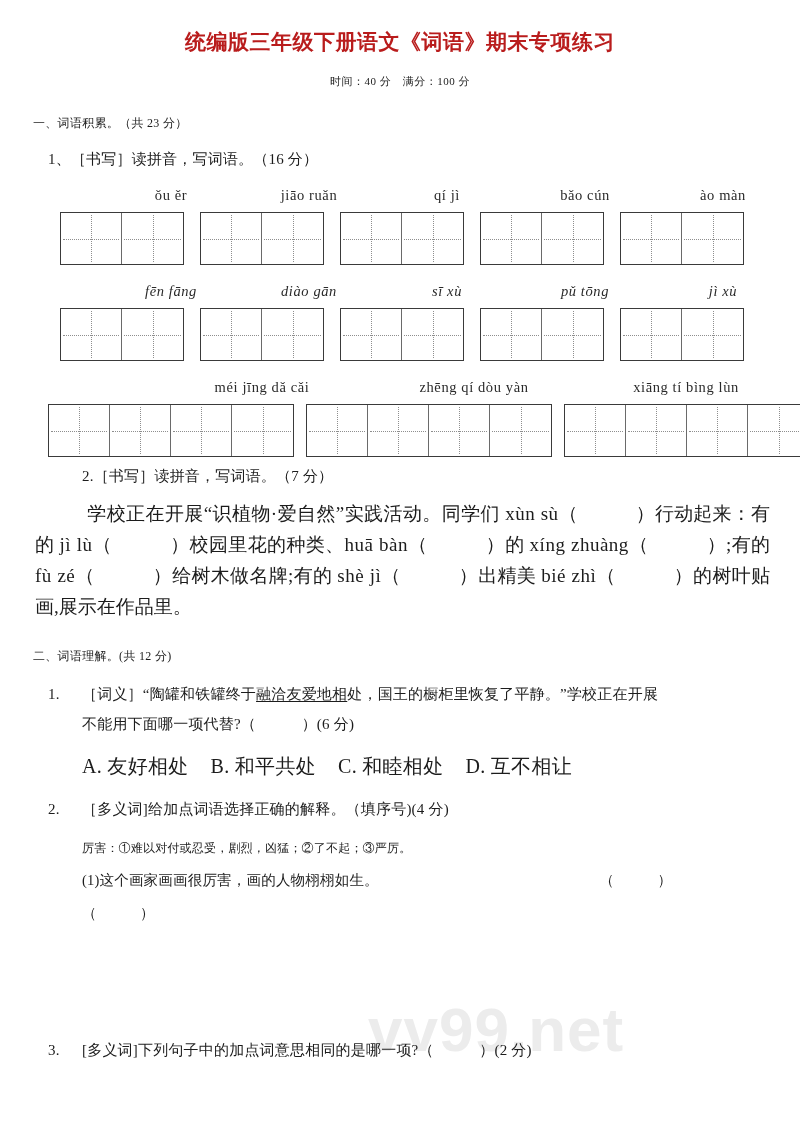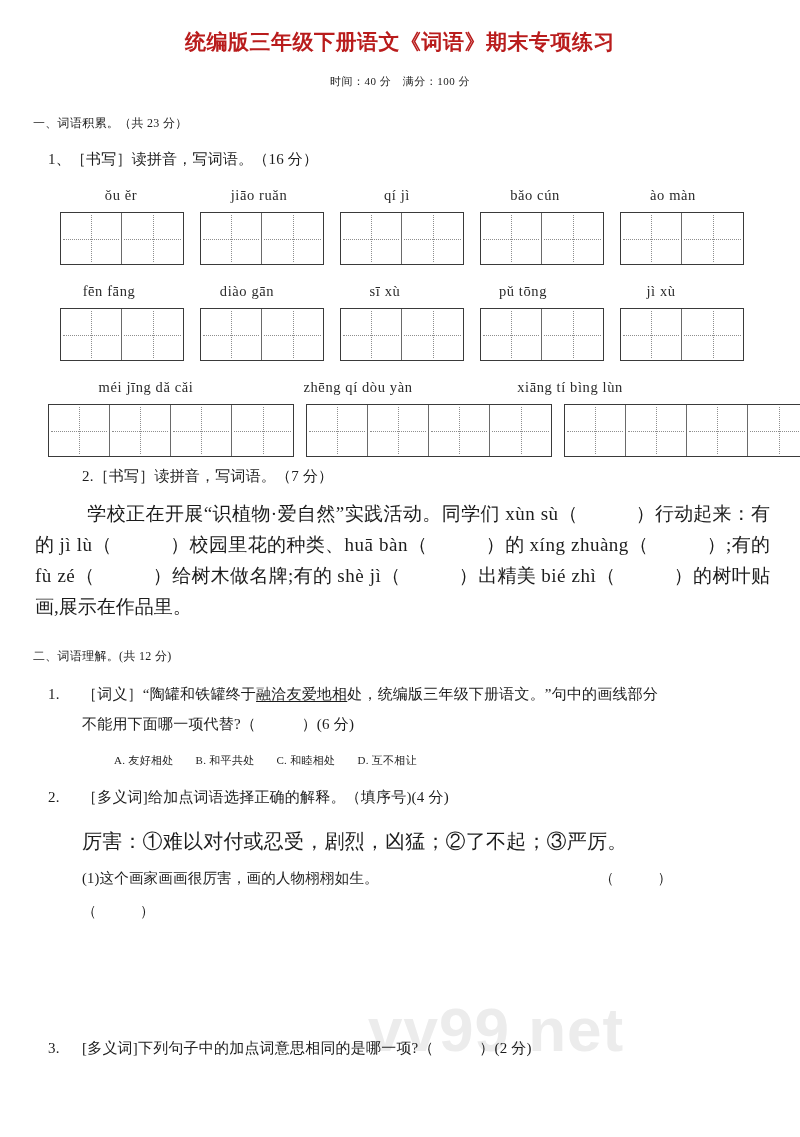--- a/index.html
+++ b/index.html
@@ -71,29 +71,30 @@
   }
 
   
   .pinyin-row {
     font-family: "Liberation Serif", serif;
     font-size: 14.5px;
     color: #2a2a2a;
     display: flex;
     margin-top: 18px;
     padding-left: 48px;
+    justify-content: flex-end;
   }
   .pinyin-row.r1 { padding-left: 60px; }
   .pinyin-group {
     text-align: center;
     letter-spacing: 0.6px;
     white-space: nowrap;
   }
   .pinyin-row.r1 .pinyin-group { width: 122px; margin-right: 16px; }
-  .pinyin-row.r2 .pinyin-group { width: 122px; margin-right: 16px; }
+  .pinyin-row.r2 .pinyin-group { width: 122px; margin-right: 16px; font-style: italic; }
   .pinyin-row.r3 .pinyin-group { width: 196px; margin-right: 16px; }
 
   
   .grid-row {
     display: flex;
     margin-top: 8px;
     padding-left: 48px;
   }
   .grid-row.r1, .grid-row.r2 { padding-left: 60px; }
   .box-group {
@@ -147,26 +148,26 @@
     font-size: 15px;
     line-height: 30px;
     margin: 14px 0 0 48px;
     width: 722px;
     letter-spacing: 0.2px;
   }
   .q-num { display: inline-block; width: 34px; }
   .q-text-indent { margin-left: 34px; display: block; }
   .underline-seg { text-decoration: underline; text-underline-offset: 2px; }
   .options {
-    font-size: 11px;
-    margin: 14px 0 0 114px;
+    font-size: 20px;
+    margin: 14px 0 0 82px;
     letter-spacing: 0.3px;
   }
   .options .opt { margin-right: 22px; }
-  .defs { font-size: 20px; margin: 16px 0 0 82px; letter-spacing: 0.2px; }
+  .defs { font-size: 12px; margin: 16px 0 0 82px; letter-spacing: 0.2px; }
   .item-line {
     font-size: 14.5px;
     margin: 14px 0 0 82px;
     width: 600px;
     display: flex;
     justify-content: space-between;
     letter-spacing: 0.2px;
   }
   .item-line .ans { letter-spacing: 0; padding-right: 10px; }
 </style>
@@ -272,21 +273,21 @@
         </div>
     </div>
 
     <div class="q-sub">2.［书写］读拼音，写词语。（7 分）</div>
 
     <div class="para"><span class="indent"></span><span>学校正在开展“识植物·爱自然”实践活动。同学们 </span><span class="py">xùn sù</span><span class="blank-paren">（　　　）行动起来：有的 </span><span class="py">jì lù</span><span class="blank-paren">（　　　）校园里花的种类、</span><span class="py">huā bàn</span><span class="blank-paren">（　　　）的 </span><span class="py">xíng zhuàng</span><span class="blank-paren">（　　　）;有的 </span><span class="py">fù zé</span><span class="blank-paren">（　　　）给树木做名牌;有的 </span><span class="py">shè jì</span><span class="blank-paren">（　　　）出精美 </span><span class="py">bié zhì</span><span class="blank-paren">（　　　）的树叶贴画,展示在作品里。</span></div>
 
     <div class="section-head">二、词语理解。(共 12 分)</div>
 
     <div class="q-body">
-      <span class="q-num">1.</span><span>［词义］“陶罐和铁罐终于</span><span class="underline-seg">融洽友爱地相</span><span>处，统编版三年级下册语文。”句中的画线部分</span>
+      <span class="q-num">1.</span><span>［词义］“陶罐和铁罐终于</span><span class="underline-seg">融洽友爱地相</span><span>处，国王的橱柜里恢复了平静。”学校正在开展</span>
       <span class="q-text-indent">不能用下面哪一项代替?（　　　）(6 分)</span>
     </div>
 
     <div class="options">
       <span class="opt">A. 友好相处</span><span class="opt">B. 和平共处</span><span class="opt">C. 和睦相处</span><span class="opt">D. 互不相让</span>
     </div>
 
     <div class="q-body">
       <span class="q-num">2.</span><span>［多义词]给加点词语选择正确的解释。（填序号)(4 分)</span>
     </div>

